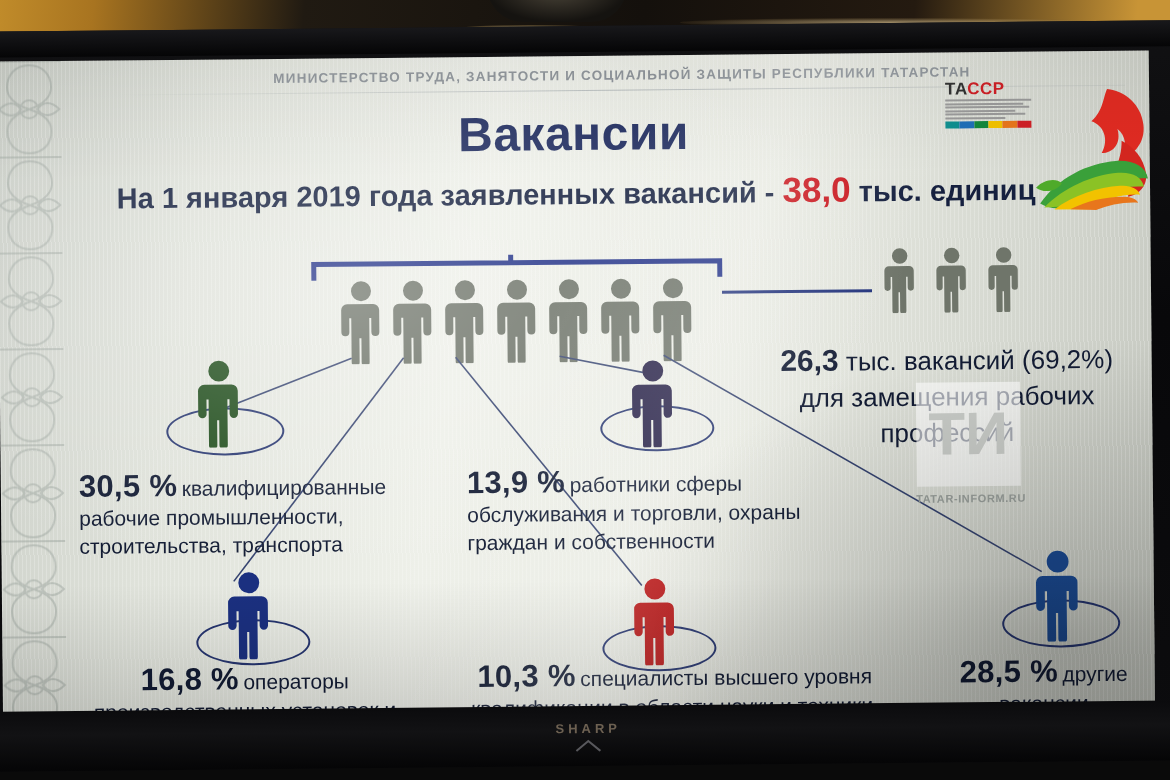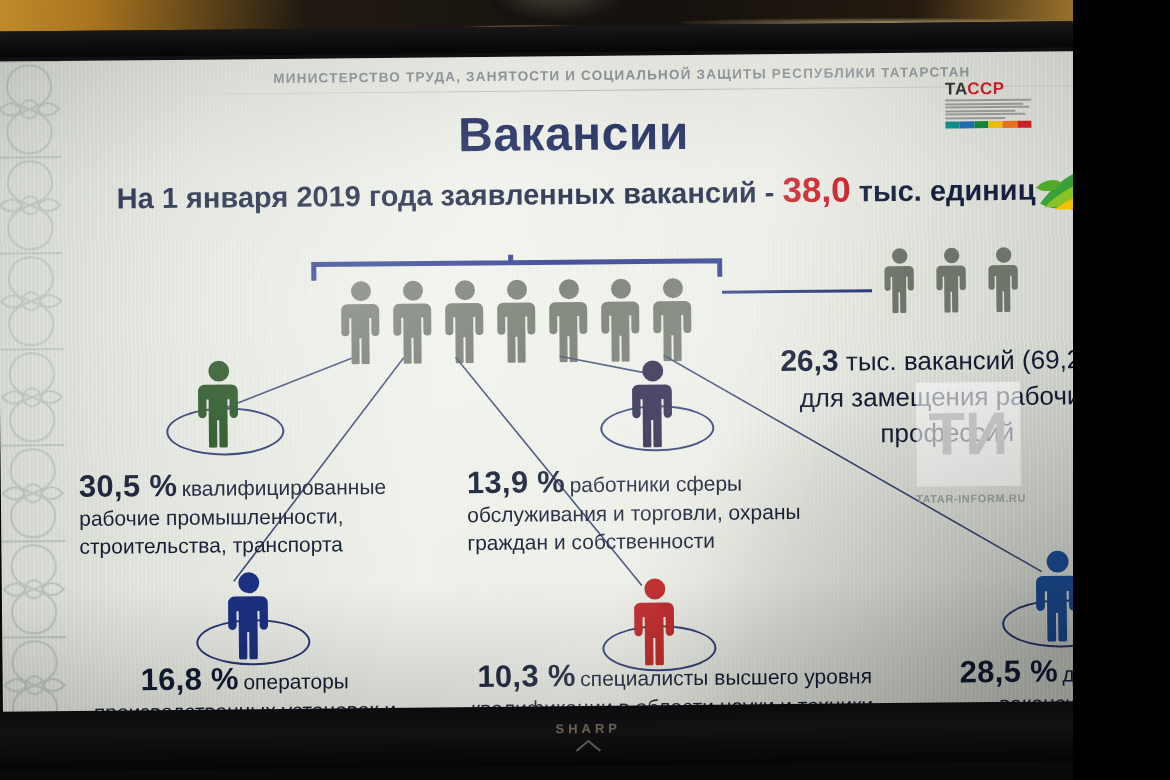--- a/index.html
+++ b/index.html
@@ -1,18 +1,18 @@
 <!DOCTYPE html>
 <html><head>
 <meta charset="utf-8">
 <style>
   html,body{margin:0;padding:0;background:#000;}
   body{width:1170px;height:780px;overflow:hidden;font-family:"Liberation Sans",sans-serif;}
 
-  #stage{position:relative;width:1073px;height:780px;overflow:hidden;
+  #stage{position:relative;width:1170px;height:780px;overflow:hidden;
          background:#0a0a0a;}
 
   
   .ceiling{position:absolute;left:0;top:0;width:1170px;height:42px;
            background:linear-gradient(95deg,#c08b2a 0%,#a87420 8%,#201a12 26%,#14100c 55%,#241a10 78%,#c89436 97%);}
   .ceiling-fixture{position:absolute;left:487px;top:-14px;width:140px;height:36px;border-radius:0 0 40px 40px;
            background:radial-gradient(ellipse at 50% 10%,#4a4438,#151310 70%);}
   .ceiling-glow{position:absolute;left:460px;top:25px;width:140px;height:7px;border-radius:50%;
            background:radial-gradient(ellipse,#f2dba0 0%,rgba(180,150,90,.35) 60%,rgba(0,0,0,0) 100%);}
   .ceiling-glow2{position:absolute;left:680px;top:18px;width:430px;height:9px;border-radius:50%;

